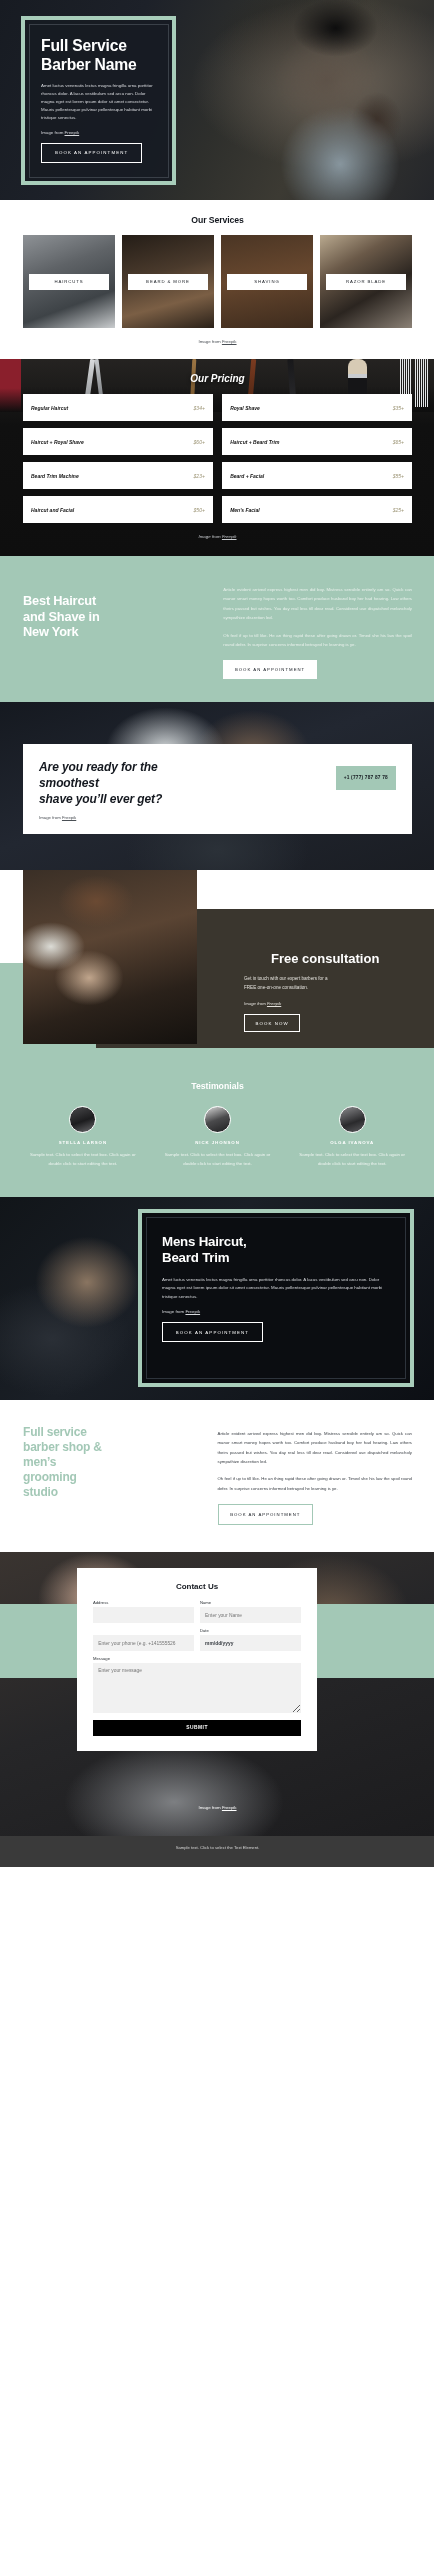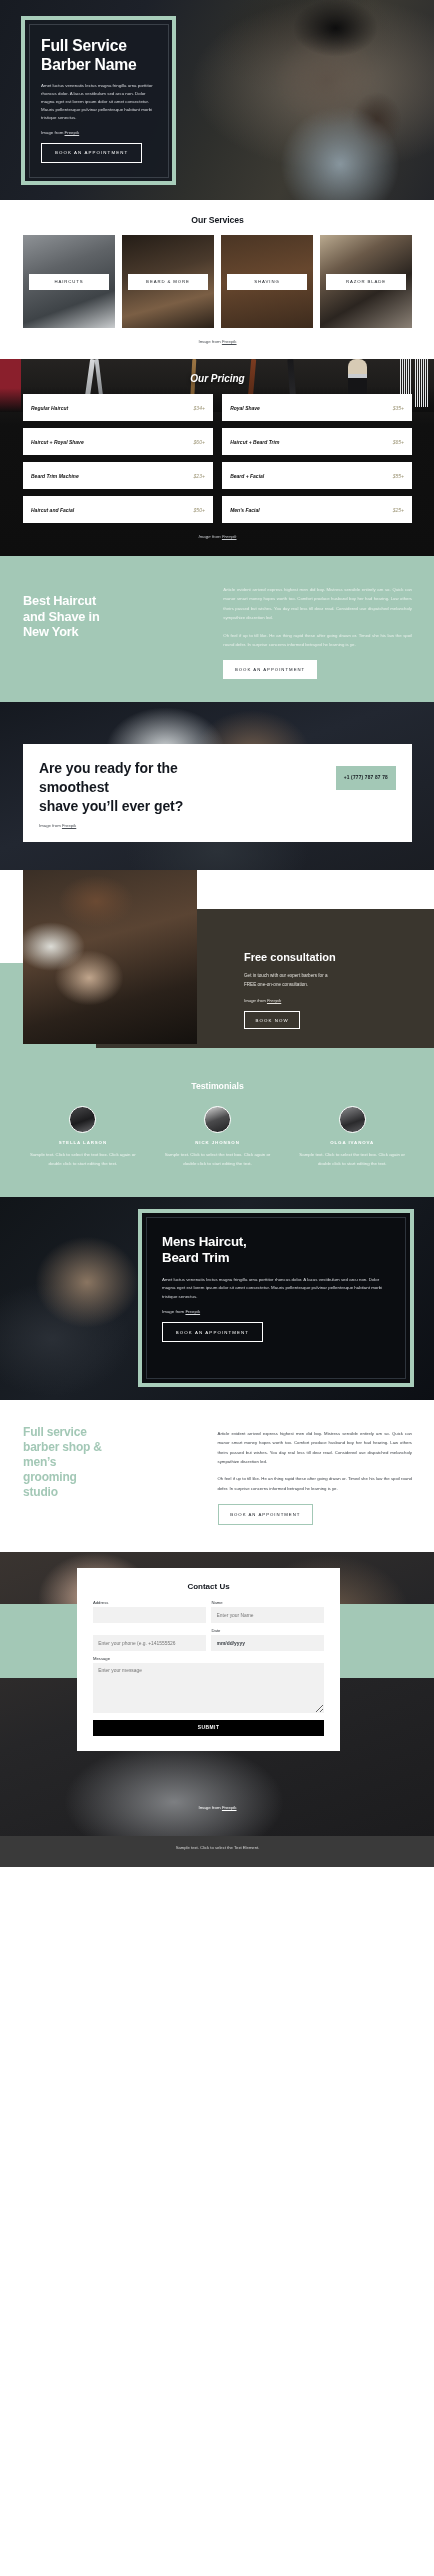--- a/index.html
+++ b/index.html
@@ -257,26 +257,27 @@
   .shave-card {
     position: absolute;
     left: 23px; right: 23px; top: 42px;
     background: #ffffff;
     padding: 15px 16px 14px 16px;
     display: flex;
     align-items: flex-start;
     justify-content: space-between;
   }
   .shave-title {
-    font-size: 14px;
+    font-size: 12px;
     line-height: 1.35;
     font-weight: 700;
     color: #14181f;
     max-width: 151px;
     letter-spacing: -0.1px;
+    font-style: italic;
   }
   .shave-credit { margin-top: 7px; font-size: 4.3px; color: #4a4f55; }
   .phone-badge {
     background: #a3c8b6;
     color: #14181f;
     font-size: 4.8px;
     font-weight: 700;
     letter-spacing: 0.2px;
     padding: 9.3px 8px;
     margin-top: 7px;
@@ -307,21 +308,21 @@
     background:
       radial-gradient(ellipse 32% 22% at 42% 18%, #6b4a33 0%, rgba(107,74,51,0) 68%),
       radial-gradient(ellipse 30% 24% at 38% 62%, #c0a58c 0%, rgba(192,165,140,0) 66%),
       radial-gradient(ellipse 28% 20% at 16% 44%, #dcdcd6 0%, rgba(220,220,214,0) 70%),
       linear-gradient(165deg,#3a2f26 0%,#5a4433 40%,#2a211a 72%,#14110e 100%);
   }
   .consult-text {
     position: absolute;
     left: 244px; top: 81px; width: 168px;
   }
-  .consult-title { font-size: 11px; font-weight: 700; color: #ffffff; }
+  .consult-title { font-size: 13px; font-weight: 700; color: #ffffff; margin-left: 27px; }
   .consult-para {
     margin-top: 7.5px;
     font-size: 4.6px;
     line-height: 2.1;
     color: #e3e1dc;
   }
   .consult-credit { margin-top: 8px; font-size: 4.3px; color: #e3e1dc; font-style: italic; }
   .btn-outline-light.small { padding: 5.8px 10.4px; margin-top: 8px; }
 
   
@@ -439,21 +440,21 @@
       radial-gradient(ellipse 26% 30% at 76% 22%, #6a5848 0%, rgba(106,88,72,0) 70%),
       radial-gradient(ellipse 36% 30% at 40% 88%, #7d7f82 0%, rgba(125,127,130,0) 70%),
       linear-gradient(160deg,#3a3430 0%,#262628 45%,#1c1c1e 100%);
   }
   .contact-greenband {
     position: absolute; left:0; right:0; top: 52px; height: 74px;
     background: #a3c8b6;
   }
   .contact-card {
     position: absolute;
-    left: 77px; width: 263px; top: 16px;
+    left: 77px; width: 240px; top: 16px;
     background: #ffffff;
     padding: 14px 16px 15px 16px;
   }
   .contact-title {
     text-align: center;
     font-size: 8px;
     font-weight: 700;
     color: #14181f;
     margin-bottom: 9.3px;
   }

